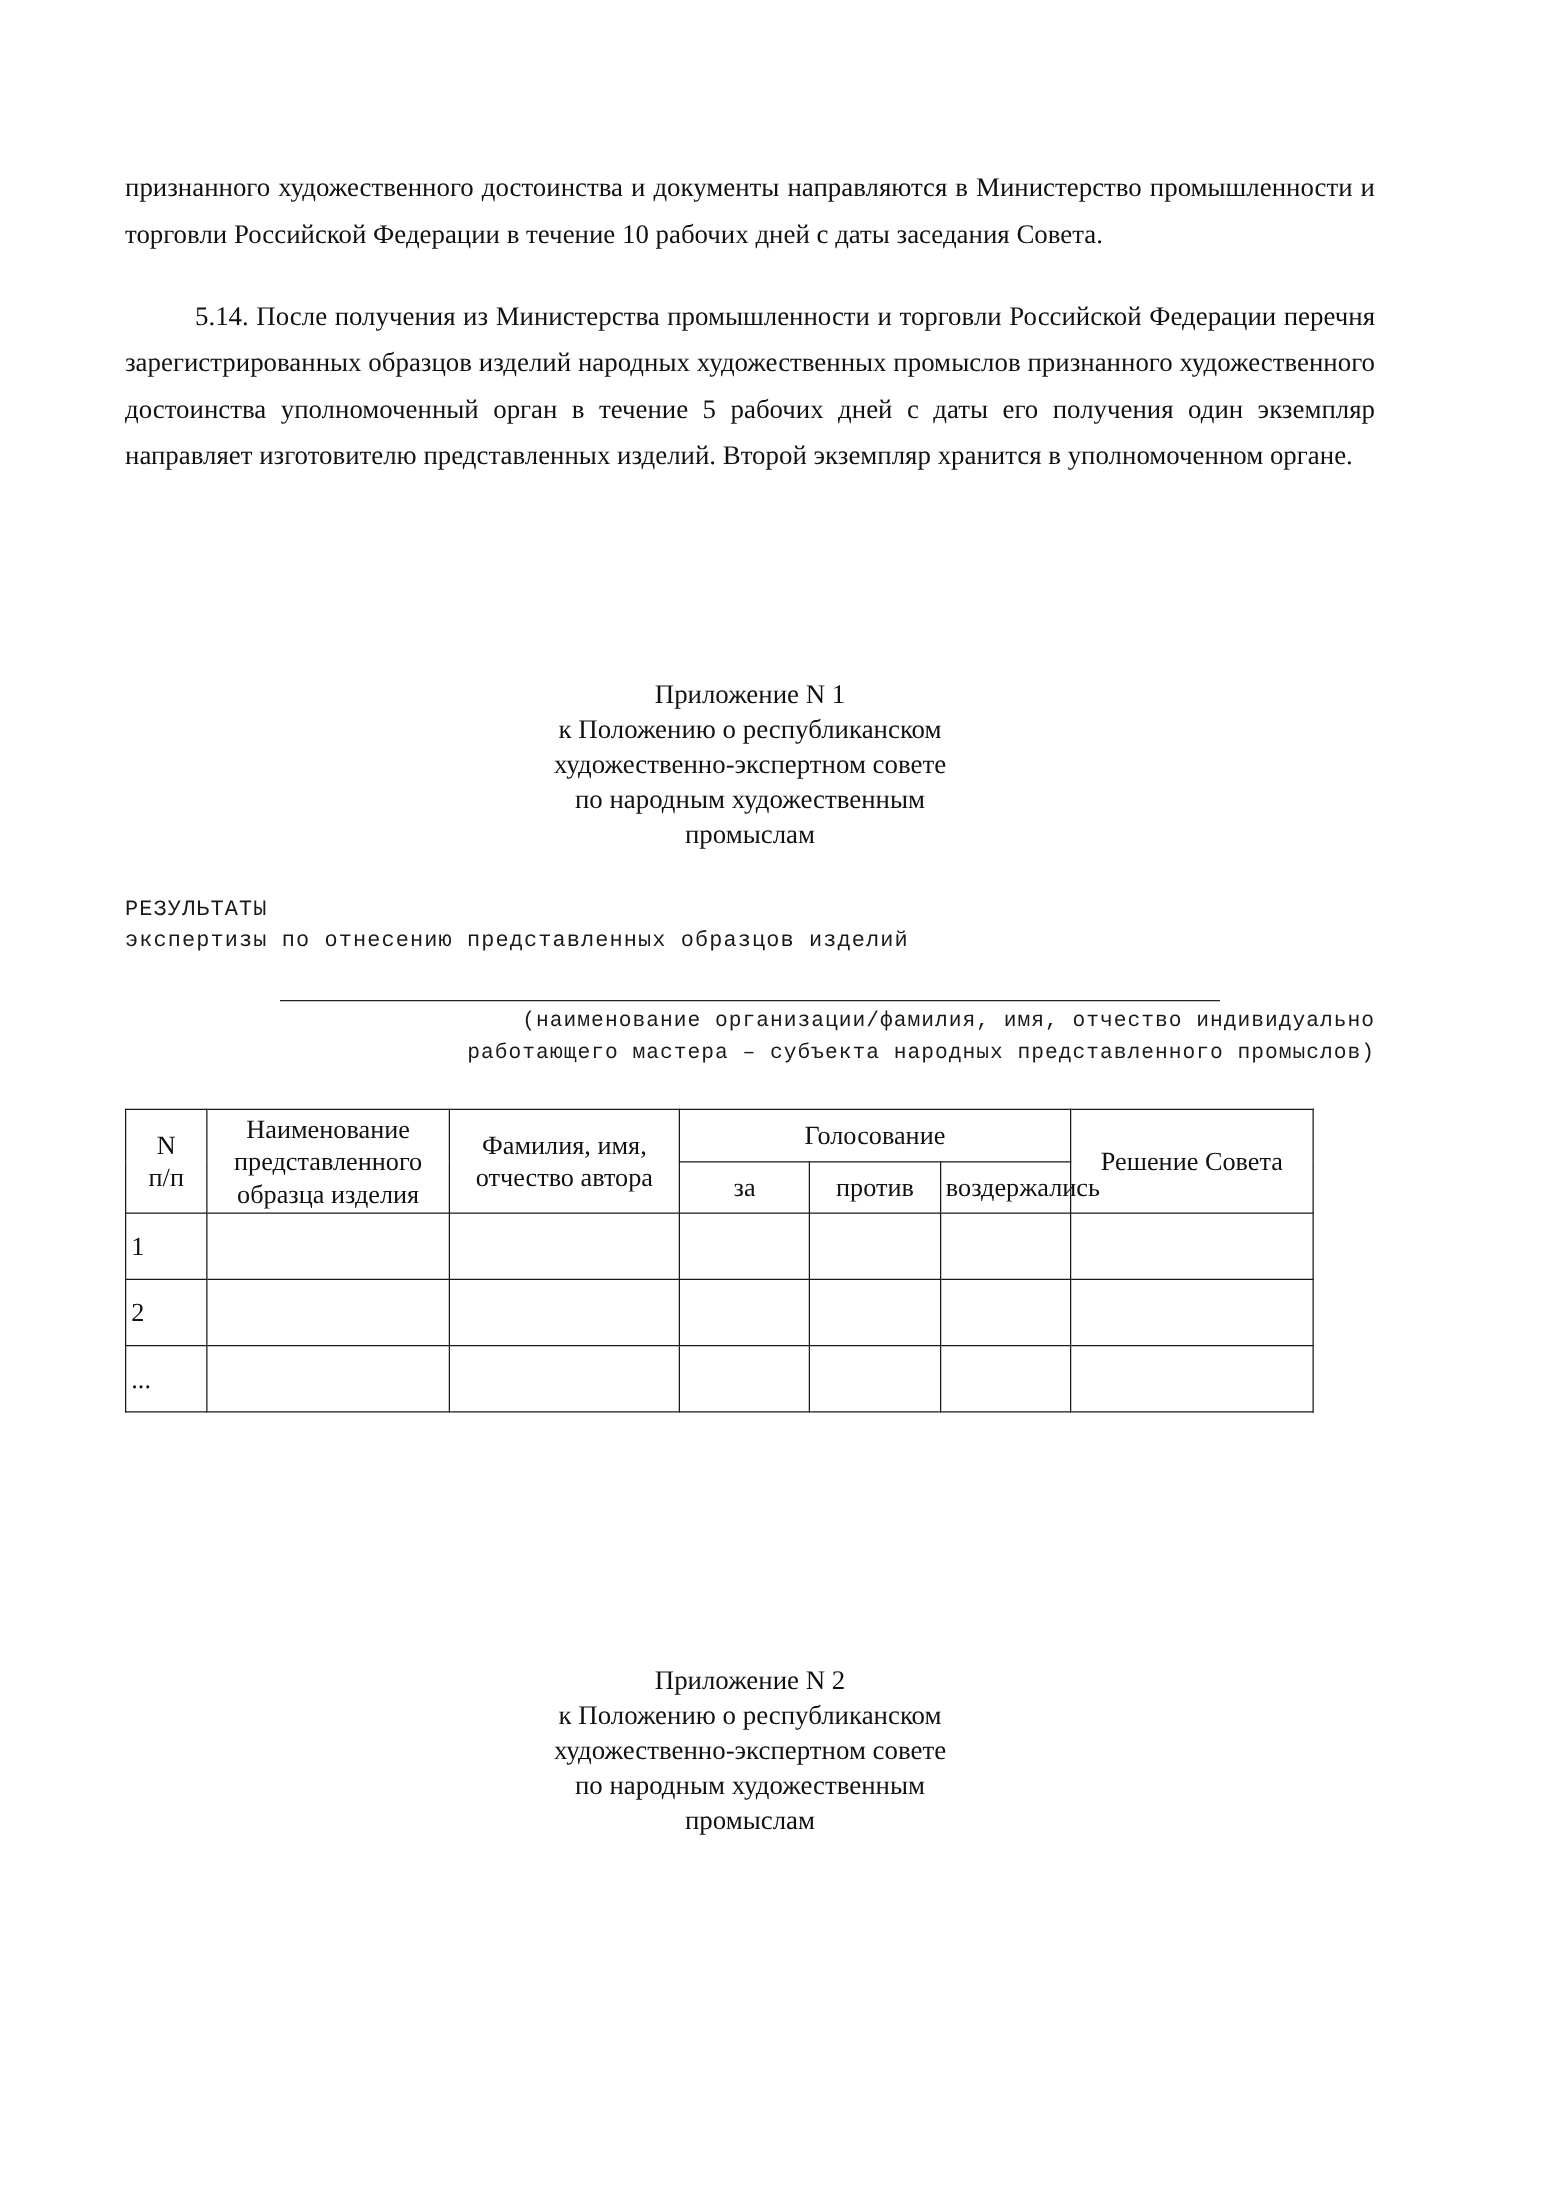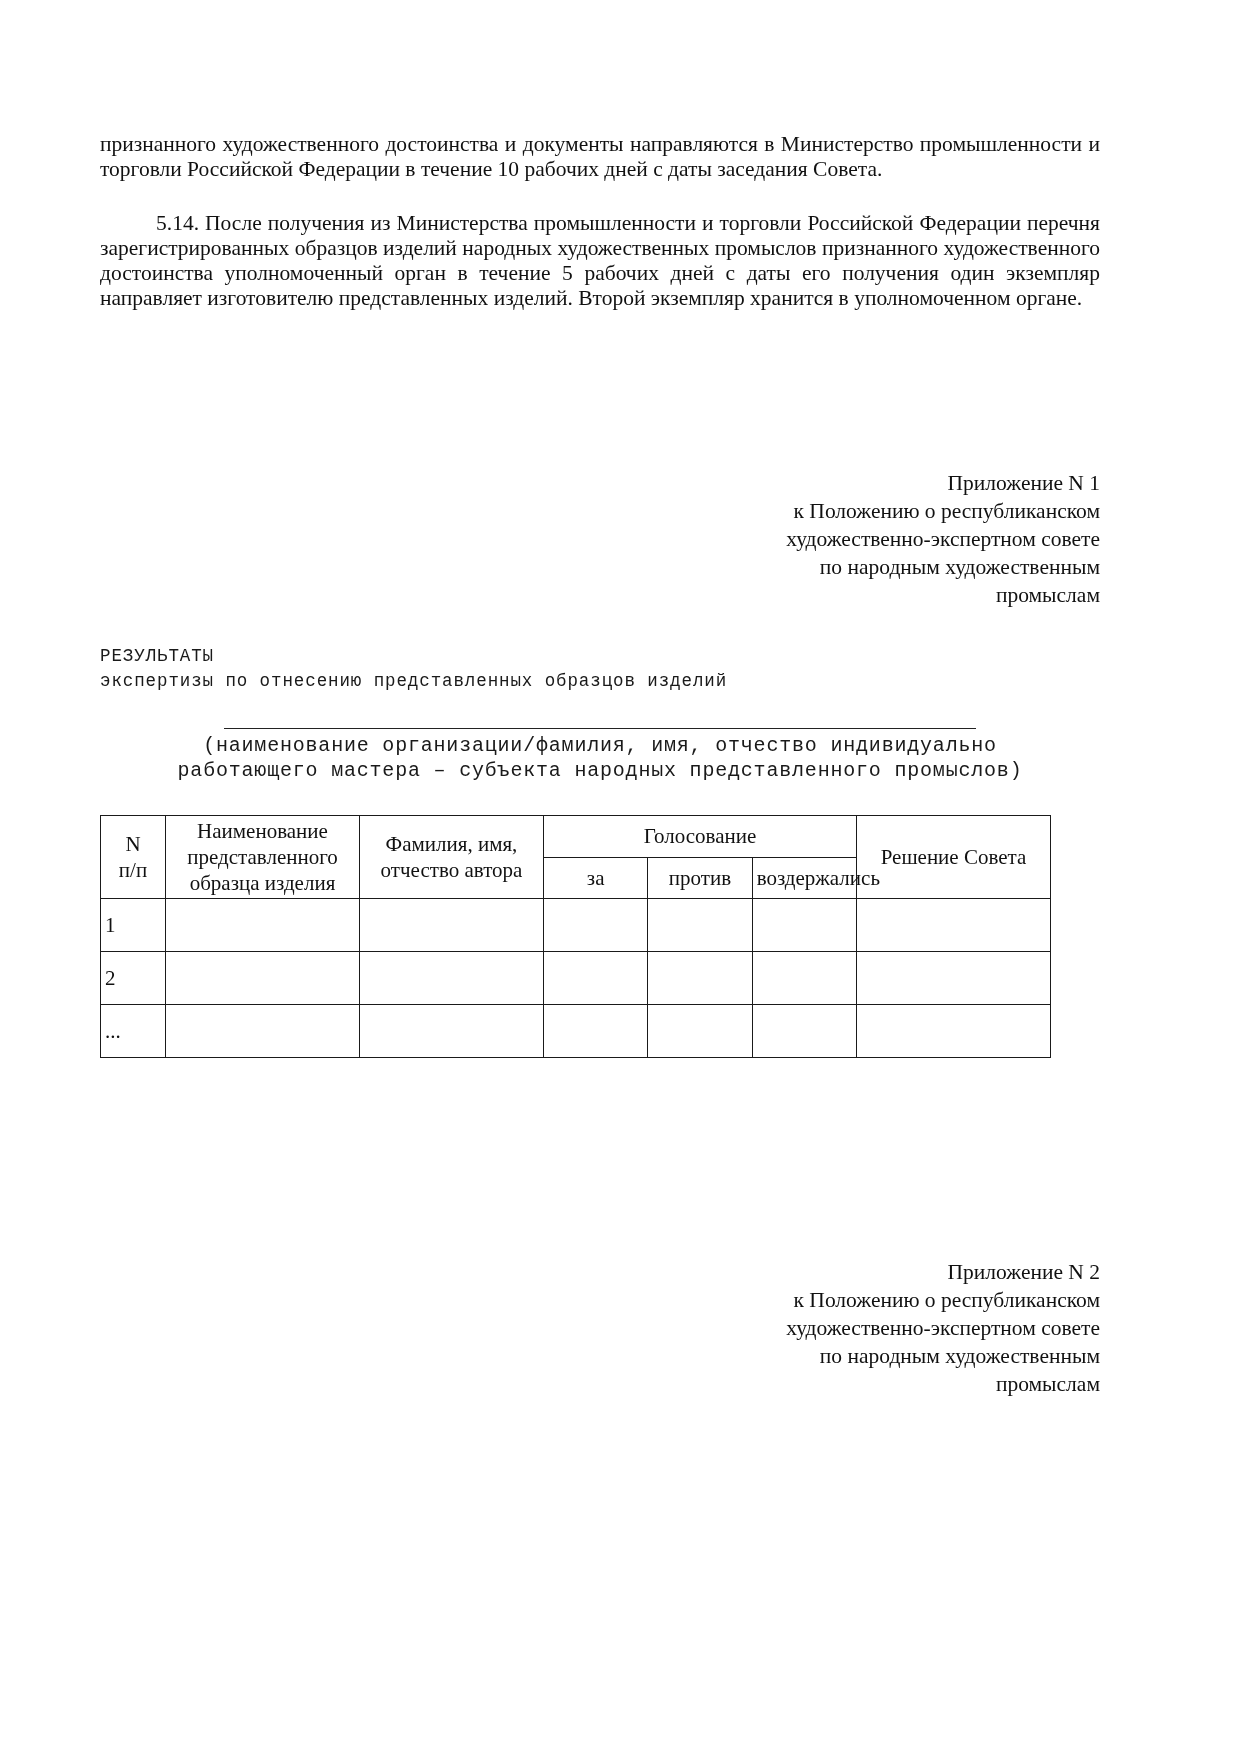--- a/index.html
+++ b/index.html
@@ -29,40 +29,40 @@
     position: absolute;
     left: 100px;
     top: 132px;
     width: 1000px;
   }
 
   
   .para {
     font-family: "Liberation Serif", "DejaVu Serif", serif;
     font-size: 21.5px;
-    line-height: 25px;
+    line-height: 37px;
     text-align: justify;
     text-justify: inter-word;
     margin: 0;
     color: #111;
   }
   .para.indent {
     text-indent: 56px;
   }
   .gap-para { height: 29px; }
 
   
   .appendix-block {
     text-align: right;
     font-family: "Liberation Serif", "DejaVu Serif", serif;
     font-size: 21.5px;
     line-height: 28px;
     color: #111;
   }
-  .appendix-block .ln { display: block; white-space: nowrap; }
+  .appendix-block .ln { display: block; white-space: nowrap; text-align: center; }
 
   
   .mono-center {
     font-family: "Liberation Mono", "DejaVu Sans Mono", monospace;
     font-size: 17.5px;
     line-height: 25px;
     text-align: left;
     letter-spacing: 0.9px;
     color: #1a1a1a;
   }
@@ -73,23 +73,23 @@
     text-align: center;
   }
   .org-rule {
     width: 752px;
     height: 0;
     border-top: 1.6px solid #222;
     margin: 0 auto 4px auto;
   }
   .org-caption {
     font-family: "Liberation Mono", "DejaVu Sans Mono", monospace;
-    font-size: 20px;
+    font-size: 17px;
     line-height: 25px;
-    text-align: center;
+    text-align: right;
     letter-spacing: 0.8px;
     color: #1a1a1a;
   }
   .org-caption .ln { display: block; white-space: nowrap; }
 
   
   table.results {
     border-collapse: collapse;
     width: 951px;
     table-layout: fixed;

